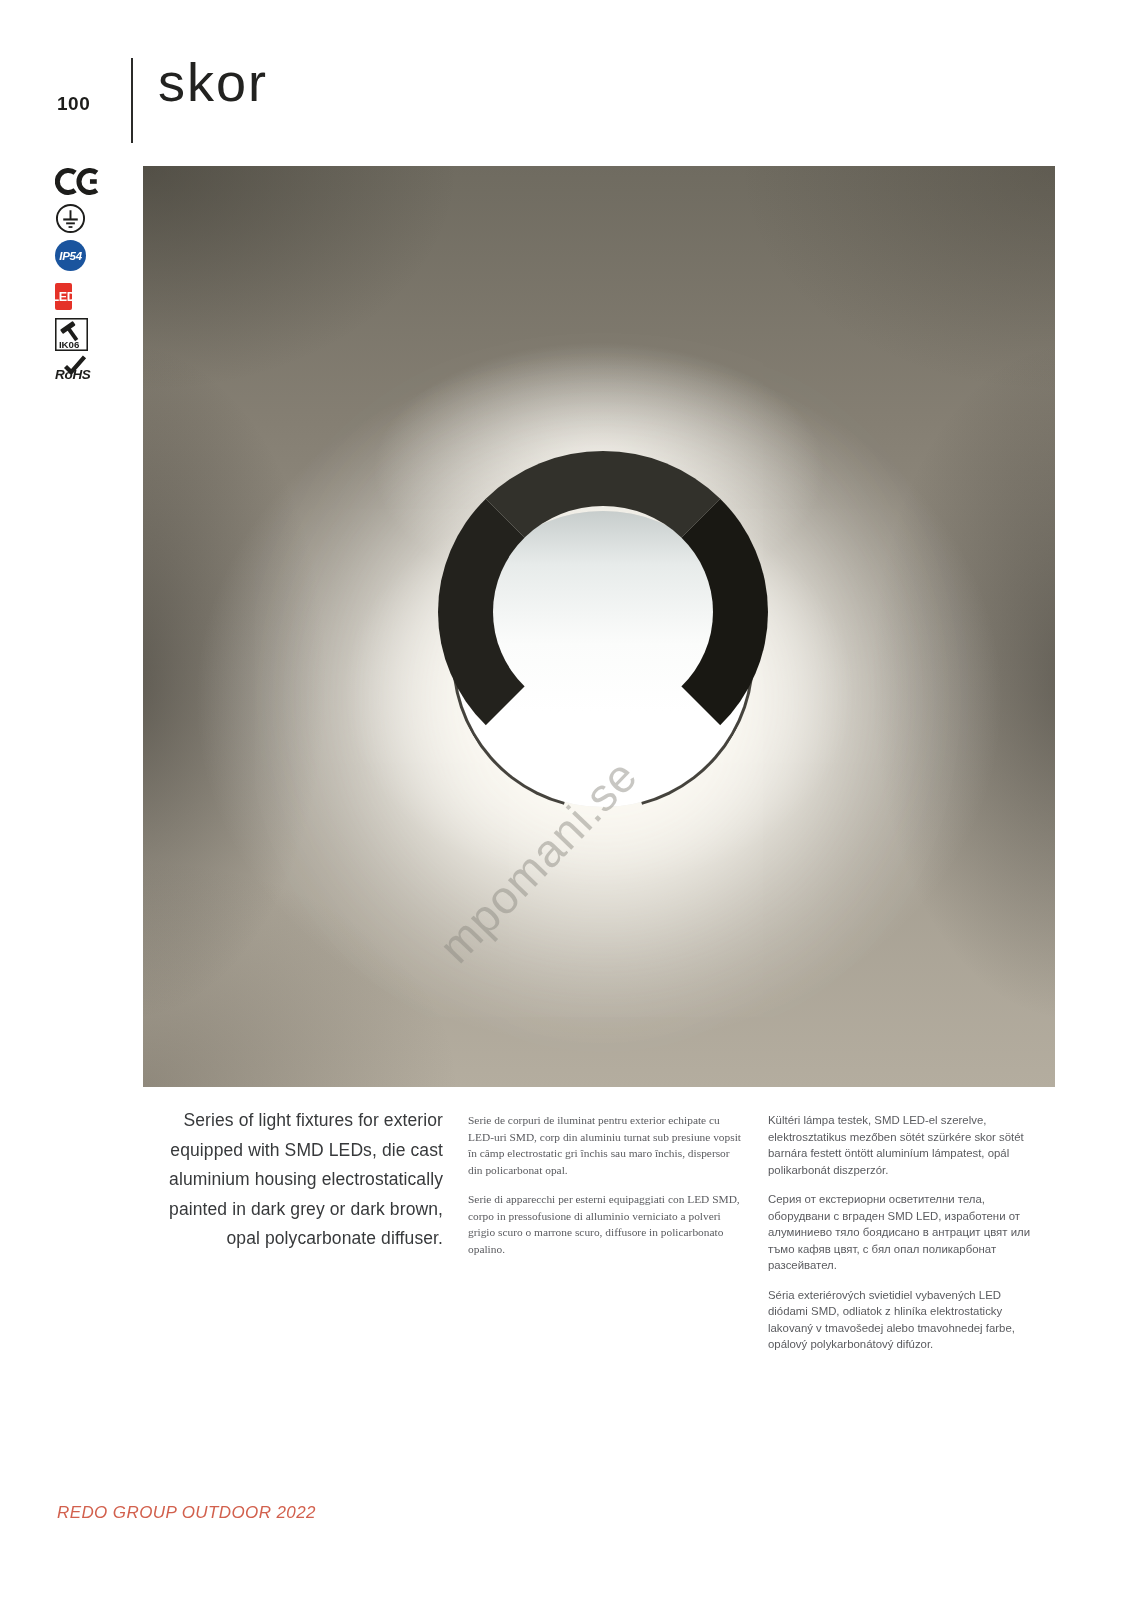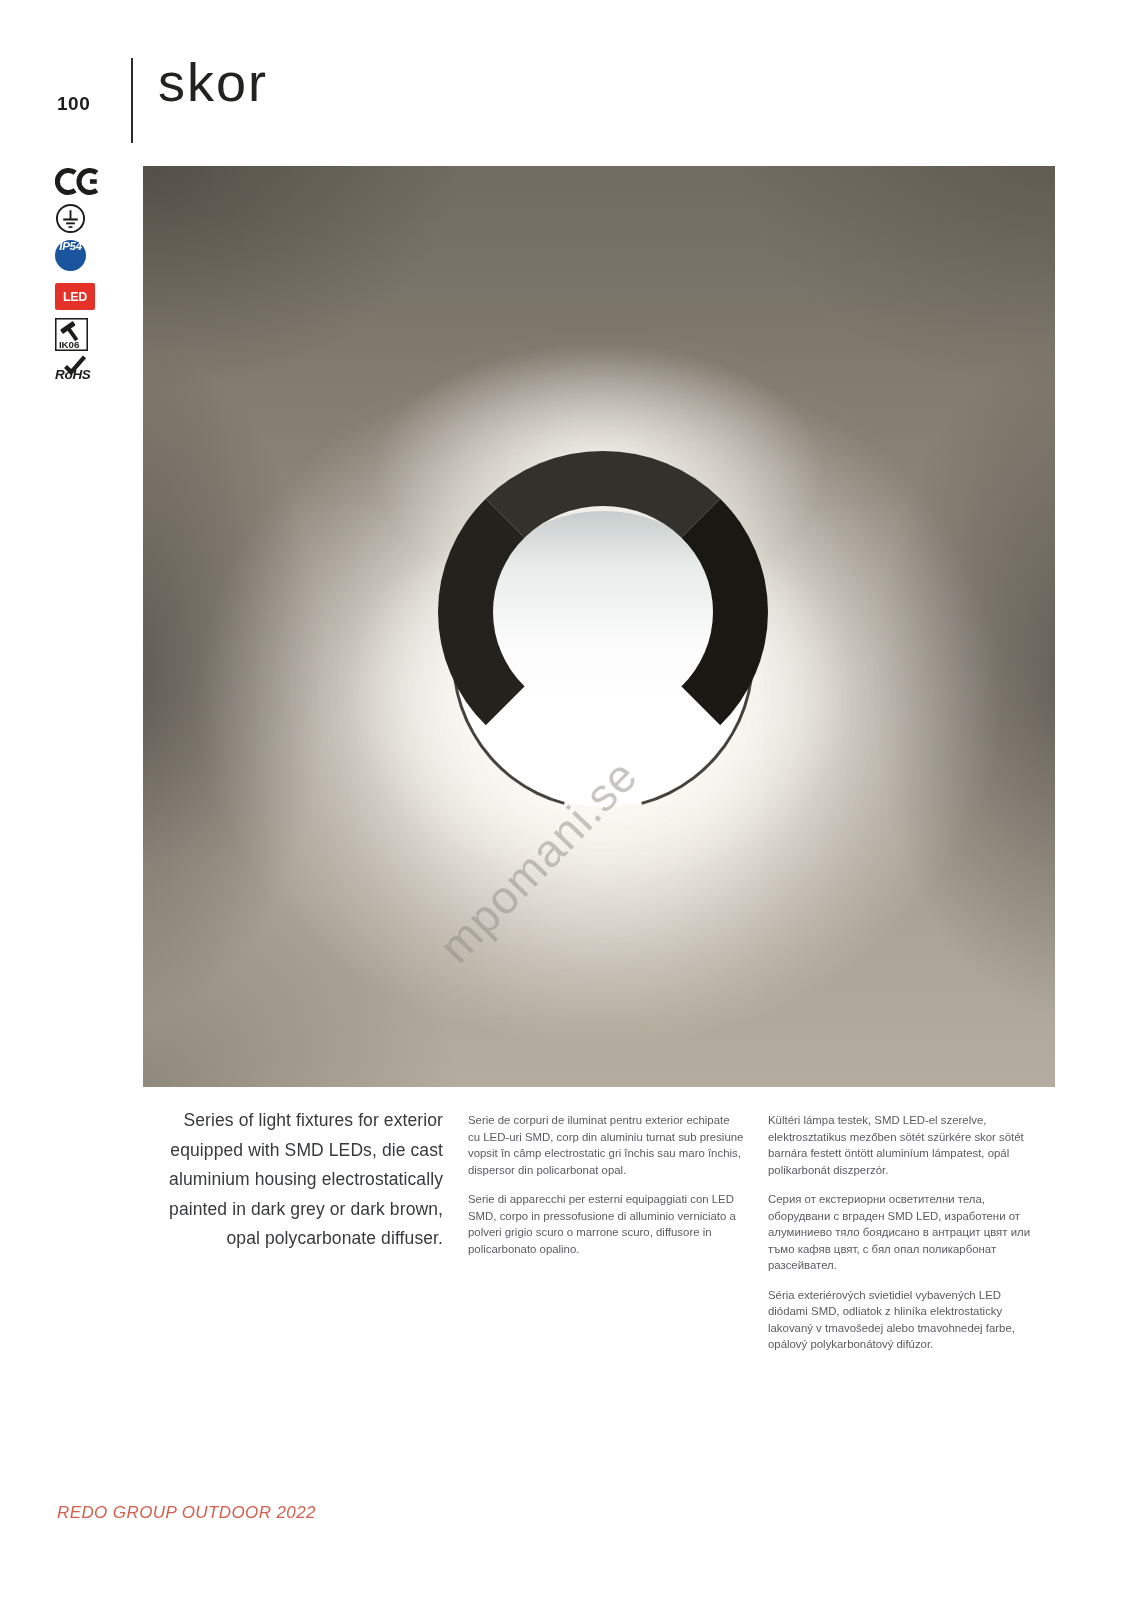--- a/index.html
+++ b/index.html
@@ -10,22 +10,22 @@
   
   .page-number { position:absolute; left:57px; top:93px; font-size:19px; font-weight:700; color:#1d1d1b; letter-spacing:.5px; }
   .title-divider { position:absolute; left:131px; top:58px; width:2px; height:85px; background:#2b2b29; }
   .product-name { position:absolute; left:158px; top:51px; font-size:54px; font-weight:300; color:#222220; letter-spacing:2px;text-align:center; }
 
   
   .cert { position:absolute; left:55px; }
   .cert-ce { top:166px; }
   .cert-class1 { top:203px; }
   .ip54-badge { top:240px; width:31px; height:31px; border-radius:50%; background:#1a549e;
-    color:#fff; font-weight:700; font-style:italic; font-size:11.5px; display:flex; justify-content:center; letter-spacing:-.3px; }
-  .led-badge { top:283px; width:40px; height:27px; border-radius:2px; background:#e53228;
+    color:#fff; font-weight:700; font-style:italic; font-size:11.5px; display:flex; align-items:center; justify-content:center; letter-spacing:-.3px; }
+  .led-badge { top:283px; width:17px; height:27px; border-radius:2px; background:#e53228;
     color:#fff; font-weight:700; font-size:12.5px; display:flex; align-items:center; justify-content:center; letter-spacing:-.3px; }
   .cert-ik06 { top:318px; }
   .rohs-badge { top:355px; width:48px; }
   .rohs-badge svg { display:block; margin-left:8px; }
   .rohs-label { font-size:13.5px; font-weight:700; color:#1d1d1b; letter-spacing:-.3px; margin-top:-7px;font-style:italic; }
 
   
   .photo { position:absolute; left:143px; top:166px; width:912px; height:921px; overflow:hidden;
     background-color:#8f8a7e;
     background-image:
@@ -52,21 +52,21 @@
     border:55px solid; background:transparent;
     border-color:#32312b #191813 transparent #23221d; }
 
   .watermark { position:absolute; left:285px; top:770px; transform:rotate(-46deg); transform-origin:0 0;
     font-size:46px; letter-spacing:1px; color:rgba(140,137,130,.48); white-space:nowrap; }
 
   
   .desc-en { position:absolute; left:143px; top:1106px; width:300px;
     font-size:17.5px; line-height:29.5px; color:#37393b; letter-spacing:.1px;text-align:right; }
   .desc-col { position:absolute; top:1112px; width:276px; font-size:11.4px; line-height:16.5px; color:#5a5b5f; }
-  .desc-col-mid { left:468px; }
+  .desc-col-mid { left:468px;font-family:Liberation Serif, serif; }
   .desc-col-right { left:768px; }
   .desc-col p { margin:0 0 13px 0; }
 
   
   .footer-label { position:absolute; left:57px; top:1503px; font-size:17px; letter-spacing:.4px; color:#d2604d;font-style:italic; }
 </style>
 </head>
 <body>
 
 <div class="page">

